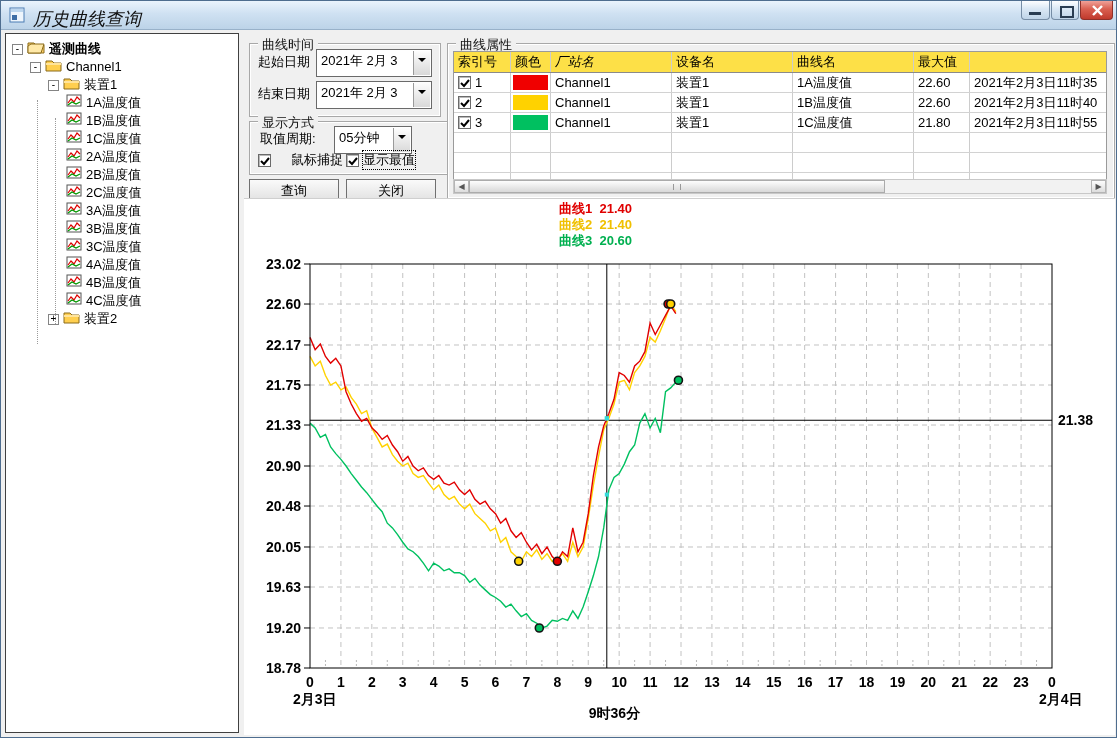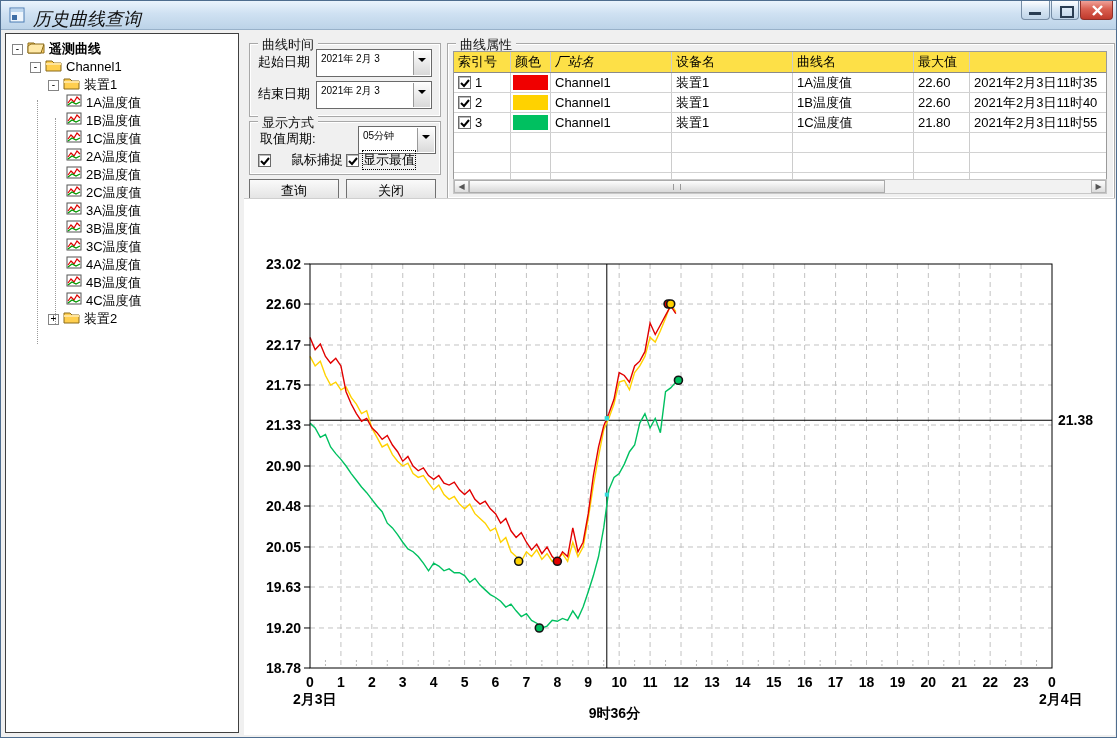--- a/index.html
+++ b/index.html
@@ -14,21 +14,21 @@
   .tree-panel{position:absolute;left:4px;top:32px;width:234px;height:700px;background:#fff;border:1px solid #404040;box-sizing:border-box;overflow:hidden;}
   .trow-tree{height:18px;line-height:18px;font-size:13px;white-space:nowrap;display:flex;align-items:center;}
   .indent1{padding-left:6px;} .indent2{padding-left:24px;} .indent3{padding-left:42px;} .indent4{padding-left:60px;}
   .expander{display:inline-block;width:11px;height:11px;border:1px solid #848484;background:#fff;box-sizing:border-box;font-size:10px;line-height:8px;text-align:center;margin-right:4px;color:#000;flex:none;}
   .tree-guide{position:absolute;width:0;border-left:1px dotted #9a9a9a;}
   .ticon{margin-right:4px;flex:none;}
   .tree-root-label{font-weight:bold;}
   .groupbox{position:absolute;border:1px solid #a8a8a8;box-shadow:inset 0 0 0 1px #ffffff;}
   .grouplabel{position:absolute;top:-8px;left:8px;background:#f0f0f0;padding:0 4px;font-size:13px;color:#111;}
   .fieldlabel{position:absolute;font-size:13px;color:#000;}
-  .combo{position:absolute;height:28px;background:#fff;border:1px solid #6a6a6a;box-sizing:border-box;font-size:10px;}
+  .combo{position:absolute;height:28px;background:#fff;border:1px solid #6a6a6a;box-sizing:border-box;font-size:13px;}
   .combo .val{position:absolute;left:4px;top:2px;white-space:nowrap;}
   .combo .drop{position:absolute;right:1px;top:1px;bottom:1px;width:16px;background:linear-gradient(#fdfdfd,#d9d9d9);border-left:1px solid #9a9a9a;text-align:center;}
   .arrow-down{position:absolute;left:4px;top:7px;width:0;height:0;border-left:4px solid transparent;border-right:4px solid transparent;border-top:4px solid #000;}
   .cb{display:inline-block;width:13px;height:13px;background:#fff;border:1px solid #6a6a6a;box-shadow:inset 1px 1px 0 #b9b9b9;box-sizing:border-box;position:relative;flex:none;}
   .cb svg{position:absolute;left:1px;top:1px;}
   .btn{position:absolute;height:22px;background:linear-gradient(#fafafa,#e2e2e2);border:1px solid #707070;box-sizing:border-box;font-size:13px;text-align:center;line-height:20px;color:#000;}
   .dotted-focus{outline:1px dotted #000;outline-offset:0px;}
   .table{position:absolute;left:452px;top:50px;width:652px;background:#fff;border:1px solid #9a9a9a;box-sizing:content-box;}
   .thead{display:flex;height:20px;border-bottom:1px solid #8a8a8a;background:#fde047;}
   .thead .tcell{font-size:13px;line-height:20px;}
@@ -219,24 +219,24 @@
     </div>
     <span class="fieldlabel" style="left:8px;top:41px;">结束日期</span>
     <div class="combo" style="left:66px;top:37px;width:116px;">
       <span class="val">2021年 2月 3</span>
       <span class="drop">
           <span class="arrow-down"></span>
         </span>
     </div>
   </div>
 
-  <div class="groupbox" style="left:248px;top:120px;width:190px;height:52px;">
+  <div class="groupbox" style="left:248px;top:120px;width:190px;height:52px;padding-left:12px;">
     <span class="grouplabel">显示方式</span>
     <span class="fieldlabel" style="left:10px;top:8px;">取值周期:</span>
-    <div class="combo" style="left:108px;top:4px;width:78px;">
+    <div class="combo" style="left:84px;top:4px;width:78px;">
       <span class="val">05分钟</span>
       <span class="drop">
           <span class="arrow-down"></span>
         </span>
     </div>
     <div style="position:absolute;left:8px;top:29px;display:flex;align-items:center;gap:20px;">
       <span class="cb">
           <svg width="11" height="11">
             <polyline points="1,5 4,8 9,2" fill="none" stroke="#000" stroke-width="2"></polyline>
           </svg>
@@ -355,20 +355,25 @@
   </div>
 
   <div class="hscroll">
     <span class="sarrow" style="left:0;">◀</span>
     <span class="sthumb"></span>
     <span class="sarrow" style="right:0;">▶</span>
   </div>
 
   <div class="chart-panel"></div>
 
+  <div class="legend">
+    <div class="lrow" style="color: rgb(224, 0, 0);"><span>曲线1</span>  <span>21.40</span></div>
+    <div class="lrow" style="color: rgb(240, 192, 0);"><span>曲线2</span>  <span>21.40</span></div>
+    <div class="lrow" style="color: rgb(0, 176, 80);"><span>曲线3</span>  <span>20.60</span></div>
+  </div>
 
   <svg id="chart-svg" viewBox="244 250 873 488" style="position:absolute;left:244px;top:250px;width:873px;height:488px;">
       <rect x="309" y="263" width="742" height="404" fill="#ffffff"></rect>
       <line x1="303" y1="263" x2="309" y2="263" stroke="#000"></line>
       <text x="300" y="268" text-anchor="end" font-size="14" font-weight="bold" fill="#000">23.02</text>
       <line x1="309" y1="303.01886792452814" x2="1051" y2="303.01886792452814" stroke="#c2c2c2" stroke-dasharray="5 4"></line>
       <line x1="303" y1="303.01886792452814" x2="309" y2="303.01886792452814" stroke="#000"></line>
       <text x="300" y="308.01886792452814" text-anchor="end" font-size="14" font-weight="bold" fill="#000">22.60</text>
       <line x1="309" y1="343.9905660377357" x2="1051" y2="343.9905660377357" stroke="#c2c2c2" stroke-dasharray="5 4"></line>
       <line x1="303" y1="343.9905660377357" x2="309" y2="343.9905660377357" stroke="#000"></line>

